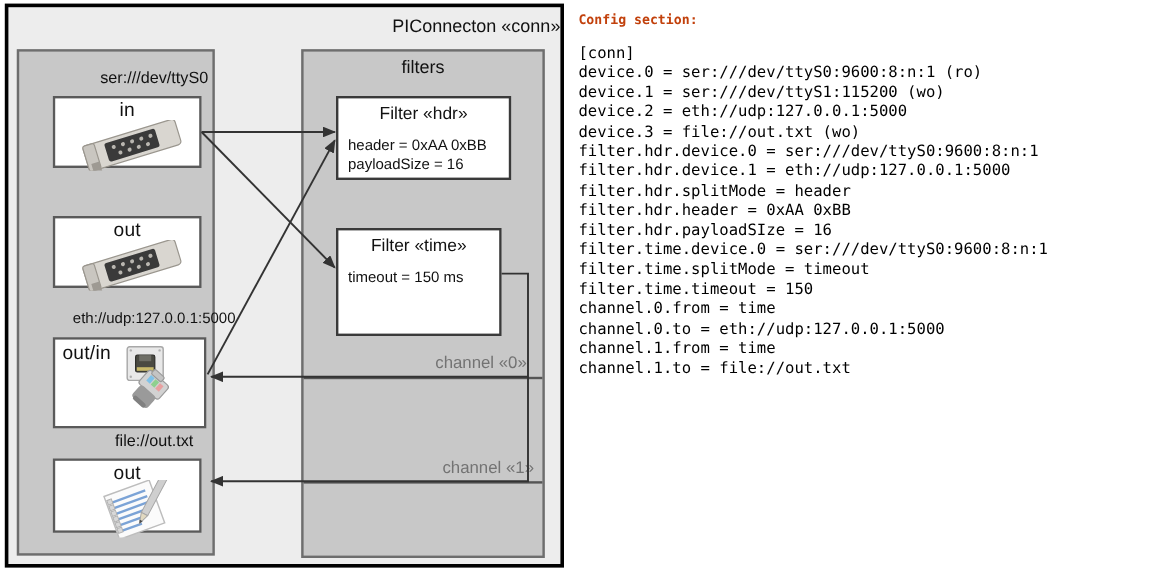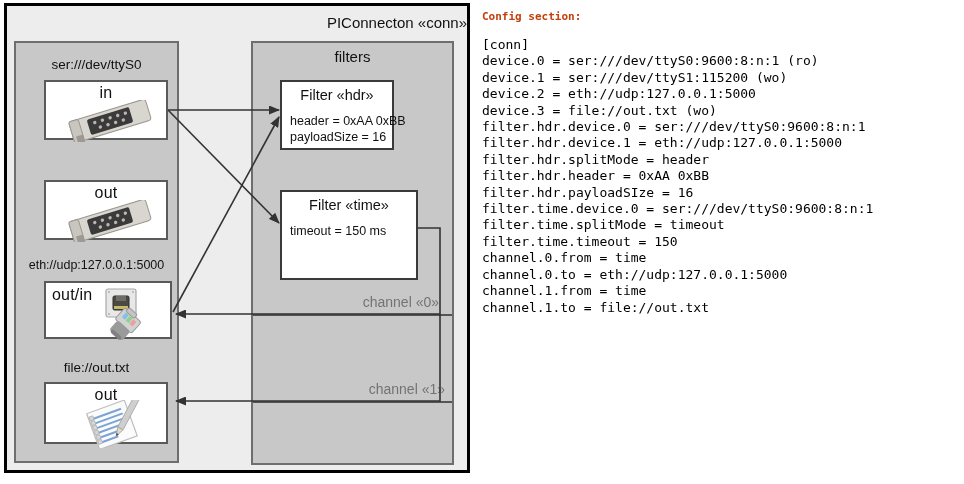--- a/index.html
+++ b/index.html
@@ -22,21 +22,21 @@
   }
   #devices-panel{left:14px;top:41px;width:165px;height:422px;}
   #filters-panel{left:251px;top:41px;width:203px;height:424px;}
   .panel-title{
     position:absolute;left:0;top:5px;width:100%;text-align:center;
     font-size:15px;color:#111;
   }
 
   
   .dev-label{
-    position:absolute;text-align:center;font-size:13.5px;color:#111;white-space:nowrap;
+    position:absolute;text-align:center;font-size:13.5px;color:#111;white-space:nowrap;margin-left:32px;
   }
   .dev-box{
     position:absolute;background:#ffffff;border:2px solid #5a5a5a;box-sizing:border-box;
   }
   .dev-dir{
     position:absolute;left:0;top:2px;width:100%;text-align:center;
     font-size:16px;color:#111;letter-spacing:.2px;
   }
   .dev-dir.left{text-align:left;left:6px;width:auto;top:3px;}
 
@@ -123,21 +123,21 @@
             <circle cx="53" cy="24" r="1.7"></circle>
           <circle cx="61" cy="24" r="1.7"></circle>
         </g>
         <rect x="8" y="10" width="10" height="22" rx="2" fill="#c9c6c0" stroke="#9a968e" stroke-width="1"></rect>
         <rect x="11" y="26" width="7" height="10" fill="#9e9a93"></rect>
       </g>
     </svg>
   </div>
 
   <div class="dev-label" style="left:14px;top:258px;width:165px;font-size:12.5px;">eth://udp:127.0.0.1:5000</div>
-  <div class="dev-box" style="left:44px;top:281px;width:128px;height:58px;">
+  <div class="dev-box" style="left:44px;top:281px;width:128px;height:76px;">
     <div class="dev-dir left">out/in</div>
     <svg class="icon" style="left:58px;top:4px;" width="66" height="56" viewBox="0 0 66 56">
       <rect x="2" y="2" width="30" height="28" rx="2" fill="#e8e8e8" stroke="#a8a8a8" stroke-width="1.2"></rect>
       <rect x="9" y="9" width="16" height="14" rx="1.5" fill="#4a4a42" stroke="#2e2e2a"></rect>
       <rect x="12" y="9" width="10" height="5" fill="#6e6e66"></rect>
       <rect x="10" y="19" width="14" height="3" fill="#c8b96a"></rect>
       <circle cx="5" cy="5" r="1" fill="#b0b0b0"></circle>
         <circle cx="29" cy="5" r="1" fill="#b0b0b0"></circle>
       <circle cx="5" cy="27" r="1" fill="#b0b0b0"></circle>
         <circle cx="29" cy="27" r="1" fill="#b0b0b0"></circle>
@@ -181,21 +181,21 @@
         <polygon points="40,30 46,30 43,39" fill="#e2d9c0" stroke="#a5a5a5" stroke-width=".8"></polygon>
         <polygon points="41.6,36 44.4,36 43,39" fill="#4a4a4a"></polygon>
       </g>
     </svg>
   </div>
 
   <div class="panel" id="filters-panel">
     <div class="panel-title">filters</div>
   </div>
 
-  <div class="filter-box" style="left:280px;top:80px;width:114px;height:70px;">
+  <div class="filter-box" style="left:280px;top:80px;width:146px;height:70px;">
     <div class="filter-title">Filter «hdr»</div>
     <div class="filter-props" style="white-space:pre;">header = 0xAA 0xBB
 payloadSize = 16</div>
   </div>
 
   <div class="filter-box" style="left:280px;top:190px;width:138px;height:90px;">
     <div class="filter-title">Filter «time»</div>
     <div class="filter-props" style="white-space:pre;">timeout = 150 ms</div>
   </div>
 

